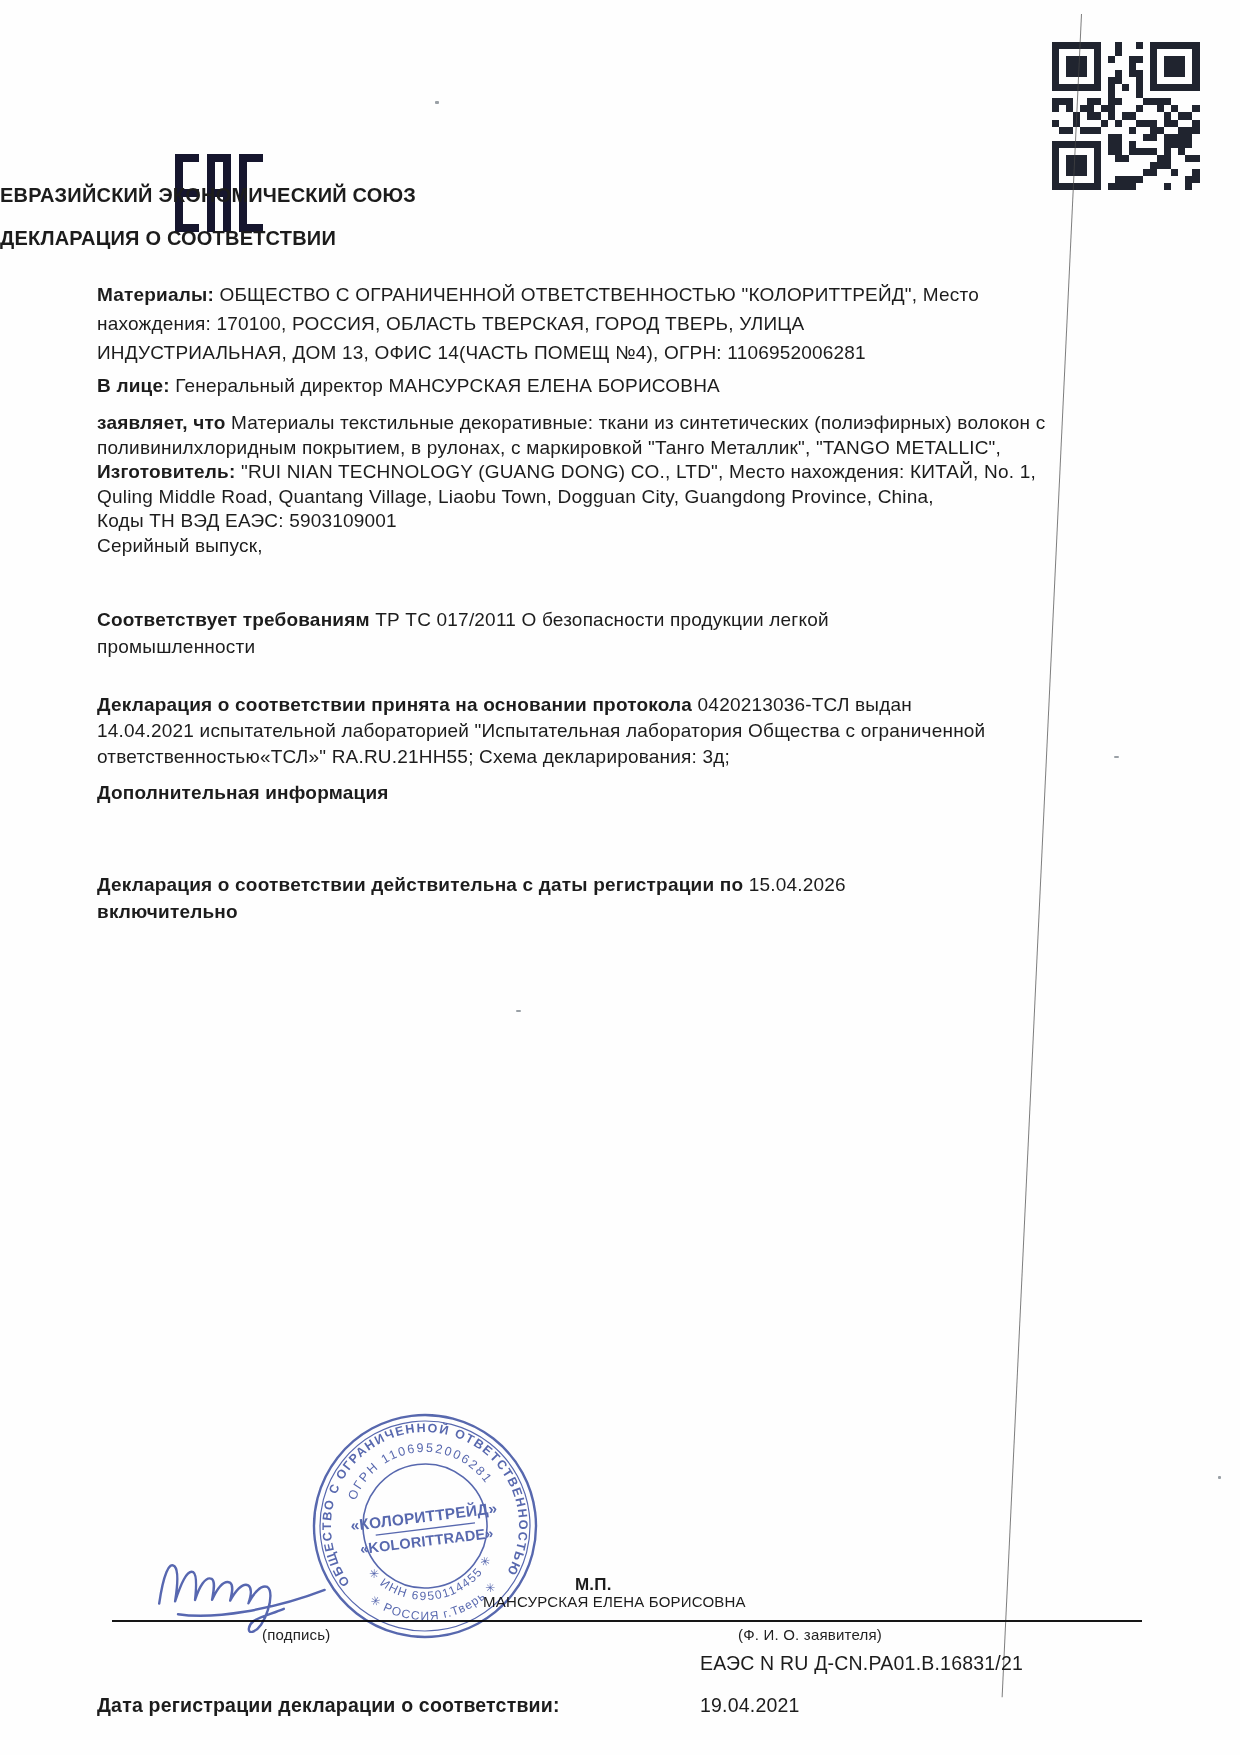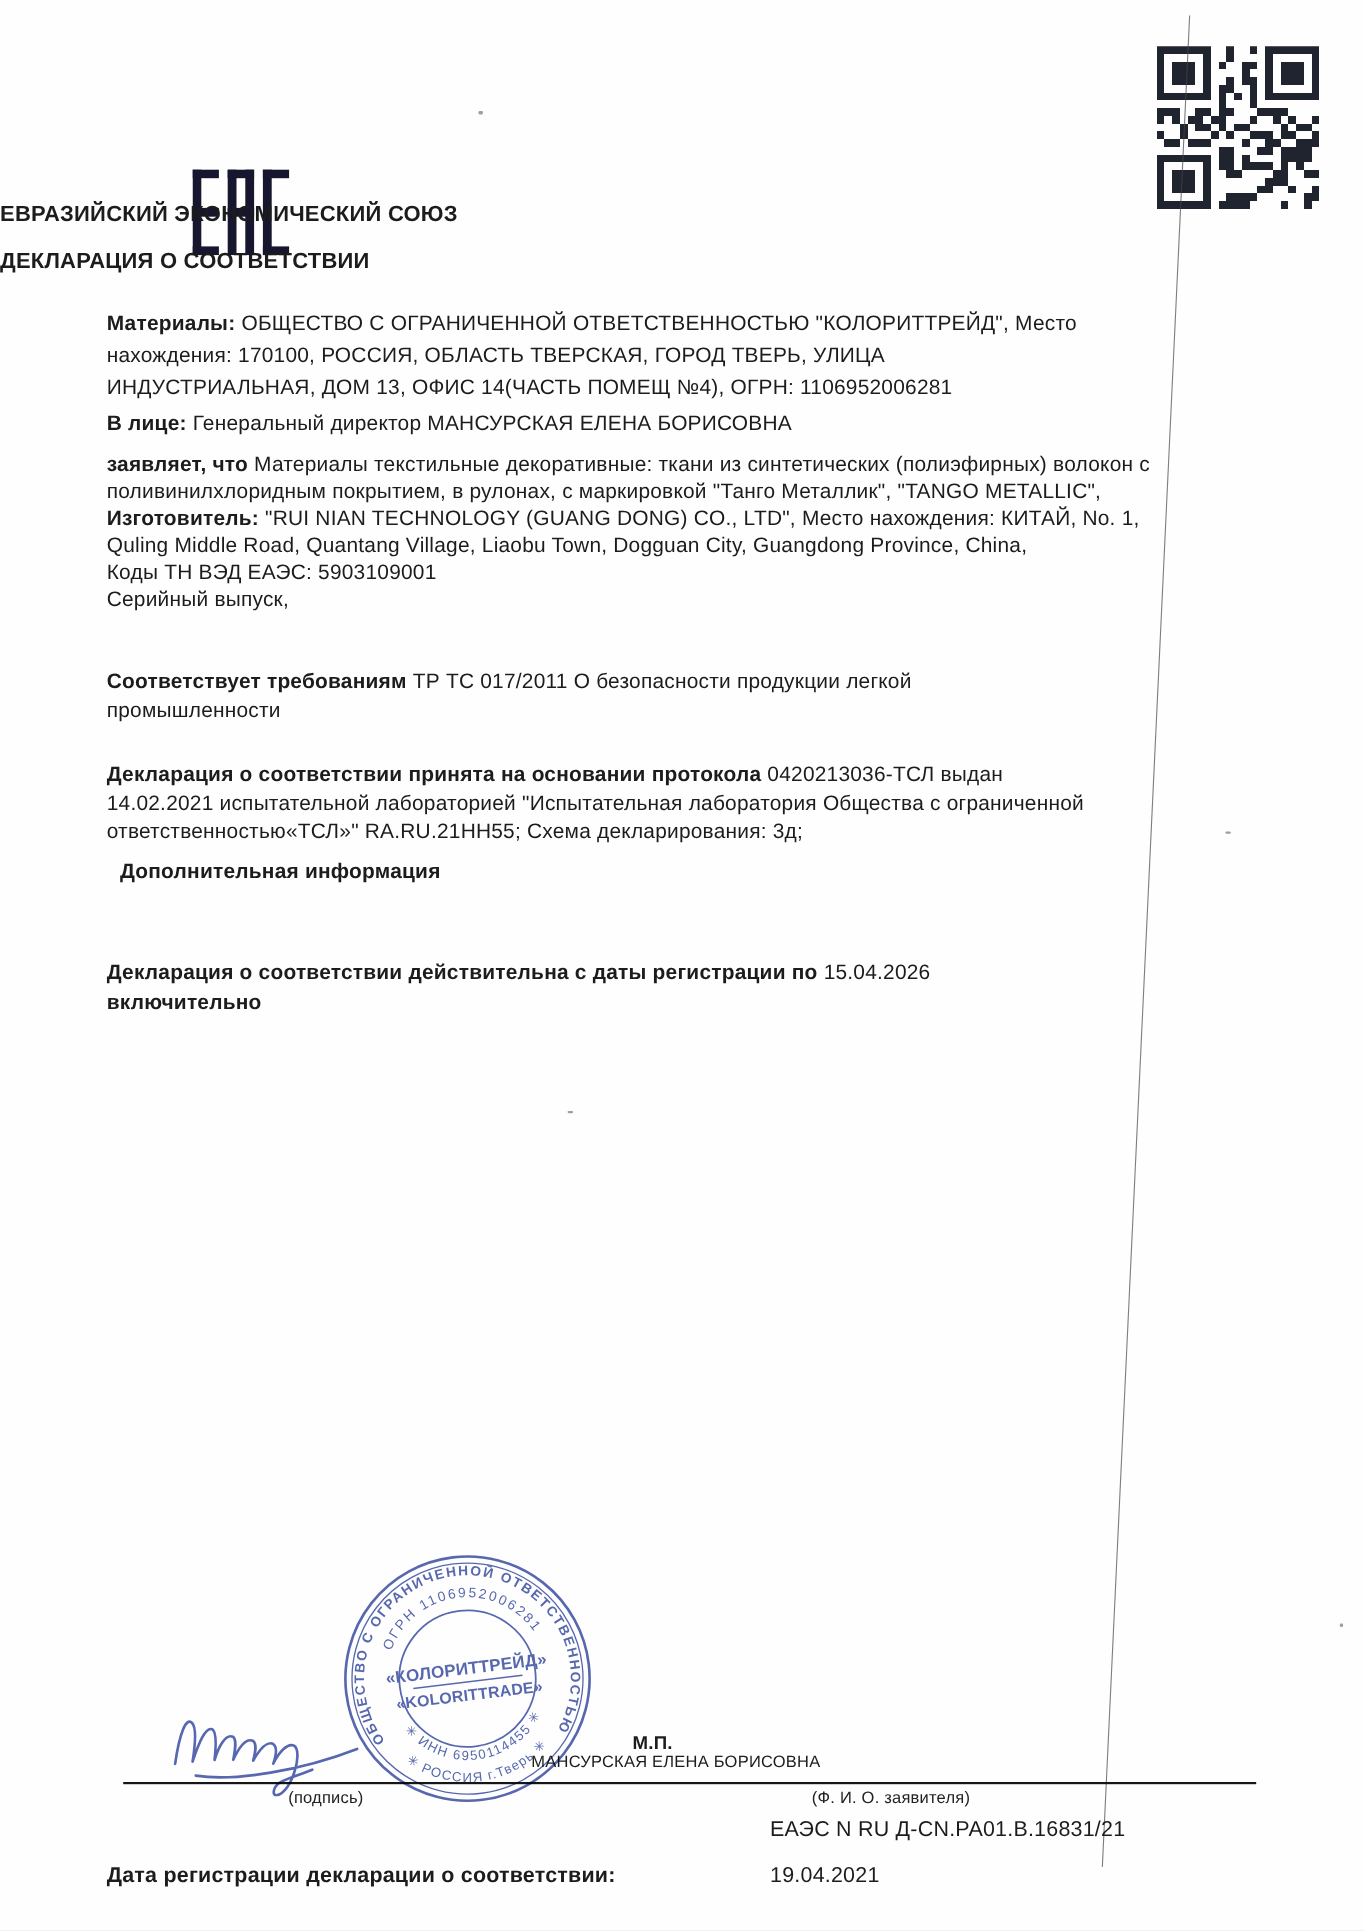--- a/index.html
+++ b/index.html
@@ -20,21 +20,21 @@
   .qr{left:1048px;top:42px;}
   
   .para{position:absolute;left:97px;width:1110px;font-size:19px;}
   .tline{white-space:nowrap;}
   .bld{font-weight:700;}
   .p-applicant{top:280px;line-height:29px;}
   .p-person{top:371px;line-height:29px;}
   .p-declares{top:411px;line-height:24.6px;}
   .p-complies{top:606px;line-height:27px;}
   .p-basis{top:692px;line-height:26px;}
-  .p-addinfo{top:779px;line-height:27px;margin-left:12px;}
+  .p-addinfo{top:779px;line-height:27px;}
   .p-validity{top:871px;line-height:27px;}
   
   .fold-line{left:1081px;top:14px;width:1px;height:1685px;
     background:rgba(70,70,70,.7);transform:rotate(2.7deg);transform-origin:top left;}
   .speck{background:#9aa0a6;border-radius:1px;}
   
   .rule{left:112px;top:1620px;width:1030px;height:2px;background:#161616;}
   .mp{left:575px;top:1575px;font-size:17px;font-weight:700;}
   .fio{left:483px;top:1593px;font-size:15px;}
   .small-label{font-size:15px;color:#222;}
@@ -312,21 +312,21 @@
         <div class="tline"><span>Quling Middle Road, Quantang Village, Liaobu Town, Dogguan City, Guangdong Province, China,</span></div>
         <div class="tline"><span>Коды ТН ВЭД ЕАЭС: 5903109001</span></div>
         <div class="tline"><span>Серийный выпуск,</span></div>
       </div>
       <div class="para p-complies">
         <div class="tline"><span class="bld">Соответствует требованиям</span><span>   ТР ТС 017/2011 О безопасности продукции легкой</span></div>
         <div class="tline"><span>промышленности</span></div>
       </div>
       <div class="para p-basis">
         <div class="tline"><span class="bld">Декларация о соответствии принята на основании протокола</span><span> 0420213036-ТСЛ выдан</span></div>
-        <div class="tline"><span>14.02.2021  испытательной лабораторией "Испытательная лаборатория Общества с ограниченной</span></div>
+        <div class="tline"><span>14.04.2021  испытательной лабораторией "Испытательная лаборатория Общества с ограниченной</span></div>
         <div class="tline"><span>ответственностью«ТСЛ»" RA.RU.21НН55; Схема декларирования: 3д;</span></div>
       </div>
       <div class="para p-addinfo">
         <div class="tline"><span class="bld">Дополнительная информация</span></div>
       </div>
       <div class="para p-validity">
         <div class="tline"><span class="bld">Декларация о соответствии действительна с даты регистрации по</span><span> 15.04.2026</span></div>
         <div class="tline"><span class="bld">включительно</span></div>
       </div>
     </div>

